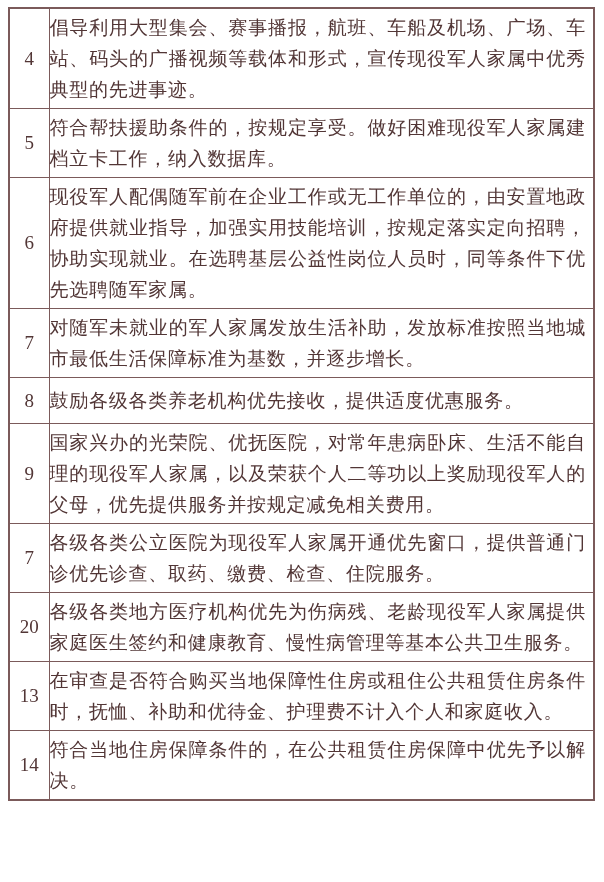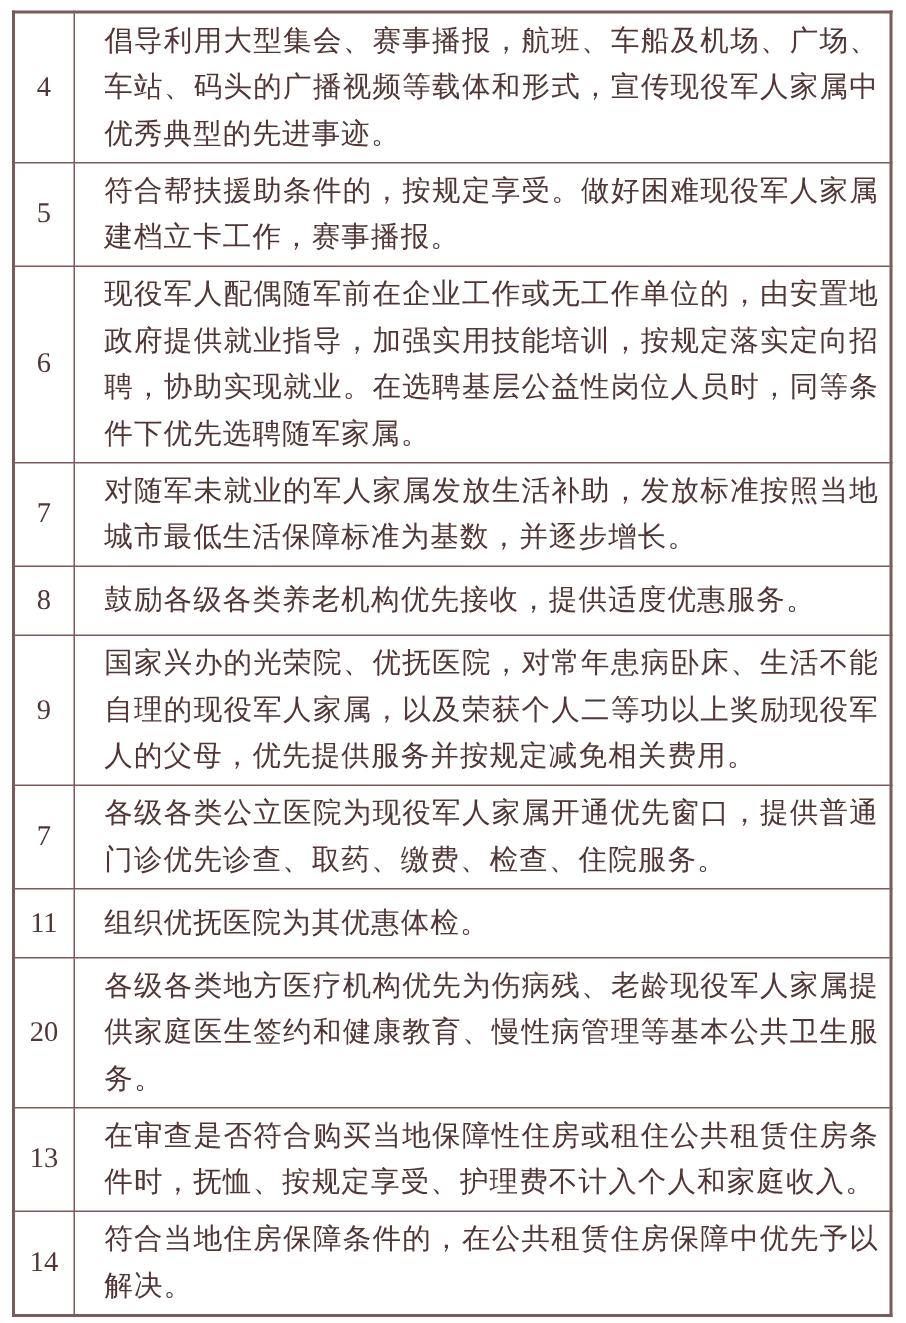--- a/index.html
+++ b/index.html
@@ -29,21 +29,21 @@
     border:1px solid var(--border-color);
     vertical-align:middle;
   }
   td.num{
     width:40px;
     text-align:center;
     font-size:19px;
     padding:0;
   }
   td.txt{
-    padding:3px 7px 3px 20px;
+    padding:3px 7px 3px 0;
     font-size:19px;
     line-height:31px;
     letter-spacing:0.04em;
     text-align:justify;
     text-align-last:left;
   }
   
   tr:nth-child(1) td{height:88px;}
   tr:nth-child(2) td{height:62px;}
   tr:nth-child(3) td{height:119px;}
@@ -62,21 +62,21 @@
 <body>
 
 <table class="policy-table">
   <tbody>
     <tr>
       <td class="num">4</td>
       <td class="txt">倡导利用大型集会、赛事播报，航班、车船及机场、广场、车站、码头的广播视频等载体和形式，宣传现役军人家属中优秀典型的先进事迹。</td>
     </tr>
     <tr>
       <td class="num">5</td>
-      <td class="txt">符合帮扶援助条件的，按规定享受。做好困难现役军人家属建档立卡工作，赛事播报。</td>
+      <td class="txt">符合帮扶援助条件的，按规定享受。做好困难现役军人家属建档立卡工作，纳入数据库。</td>
     </tr>
     <tr>
       <td class="num">6</td>
       <td class="txt">现役军人配偶随军前在企业工作或无工作单位的，由安置地政府提供就业指导，加强实用技能培训，按规定落实定向招聘，协助实现就业。在选聘基层公益性岗位人员时，同等条件下优先选聘随军家属。</td>
     </tr>
     <tr>
       <td class="num">7</td>
       <td class="txt">对随军未就业的军人家属发放生活补助，发放标准按照当地城市最低生活保障标准为基数，并逐步增长。</td>
     </tr>
     <tr>
@@ -85,30 +85,26 @@
     </tr>
     <tr>
       <td class="num">9</td>
       <td class="txt">国家兴办的光荣院、优抚医院，对常年患病卧床、生活不能自理的现役军人家属，以及荣获个人二等功以上奖励现役军人的父母，优先提供服务并按规定减免相关费用。</td>
     </tr>
     <tr>
       <td class="num">7</td>
       <td class="txt">各级各类公立医院为现役军人家属开通优先窗口，提供普通门诊优先诊查、取药、缴费、检查、住院服务。</td>
     </tr>
     <tr>
-      <td class="num">11</td>
-      <td class="txt">组织优抚医院为其优惠体检。</td>
-    </tr>
-    <tr>
       <td class="num">20</td>
       <td class="txt">各级各类地方医疗机构优先为伤病残、老龄现役军人家属提供家庭医生签约和健康教育、慢性病管理等基本公共卫生服务。</td>
     </tr>
     <tr>
       <td class="num">13</td>
-      <td class="txt">在审查是否符合购买当地保障性住房或租住公共租赁住房条件时，抚恤、按规定享受、护理费不计入个人和家庭收入。</td>
+      <td class="txt">在审查是否符合购买当地保障性住房或租住公共租赁住房条件时，抚恤、补助和优待金、护理费不计入个人和家庭收入。</td>
     </tr>
     <tr>
       <td class="num">14</td>
       <td class="txt">符合当地住房保障条件的，在公共租赁住房保障中优先予以解决。</td>
     </tr>
 
   </tbody>
 </table>
 
 </body></html>

